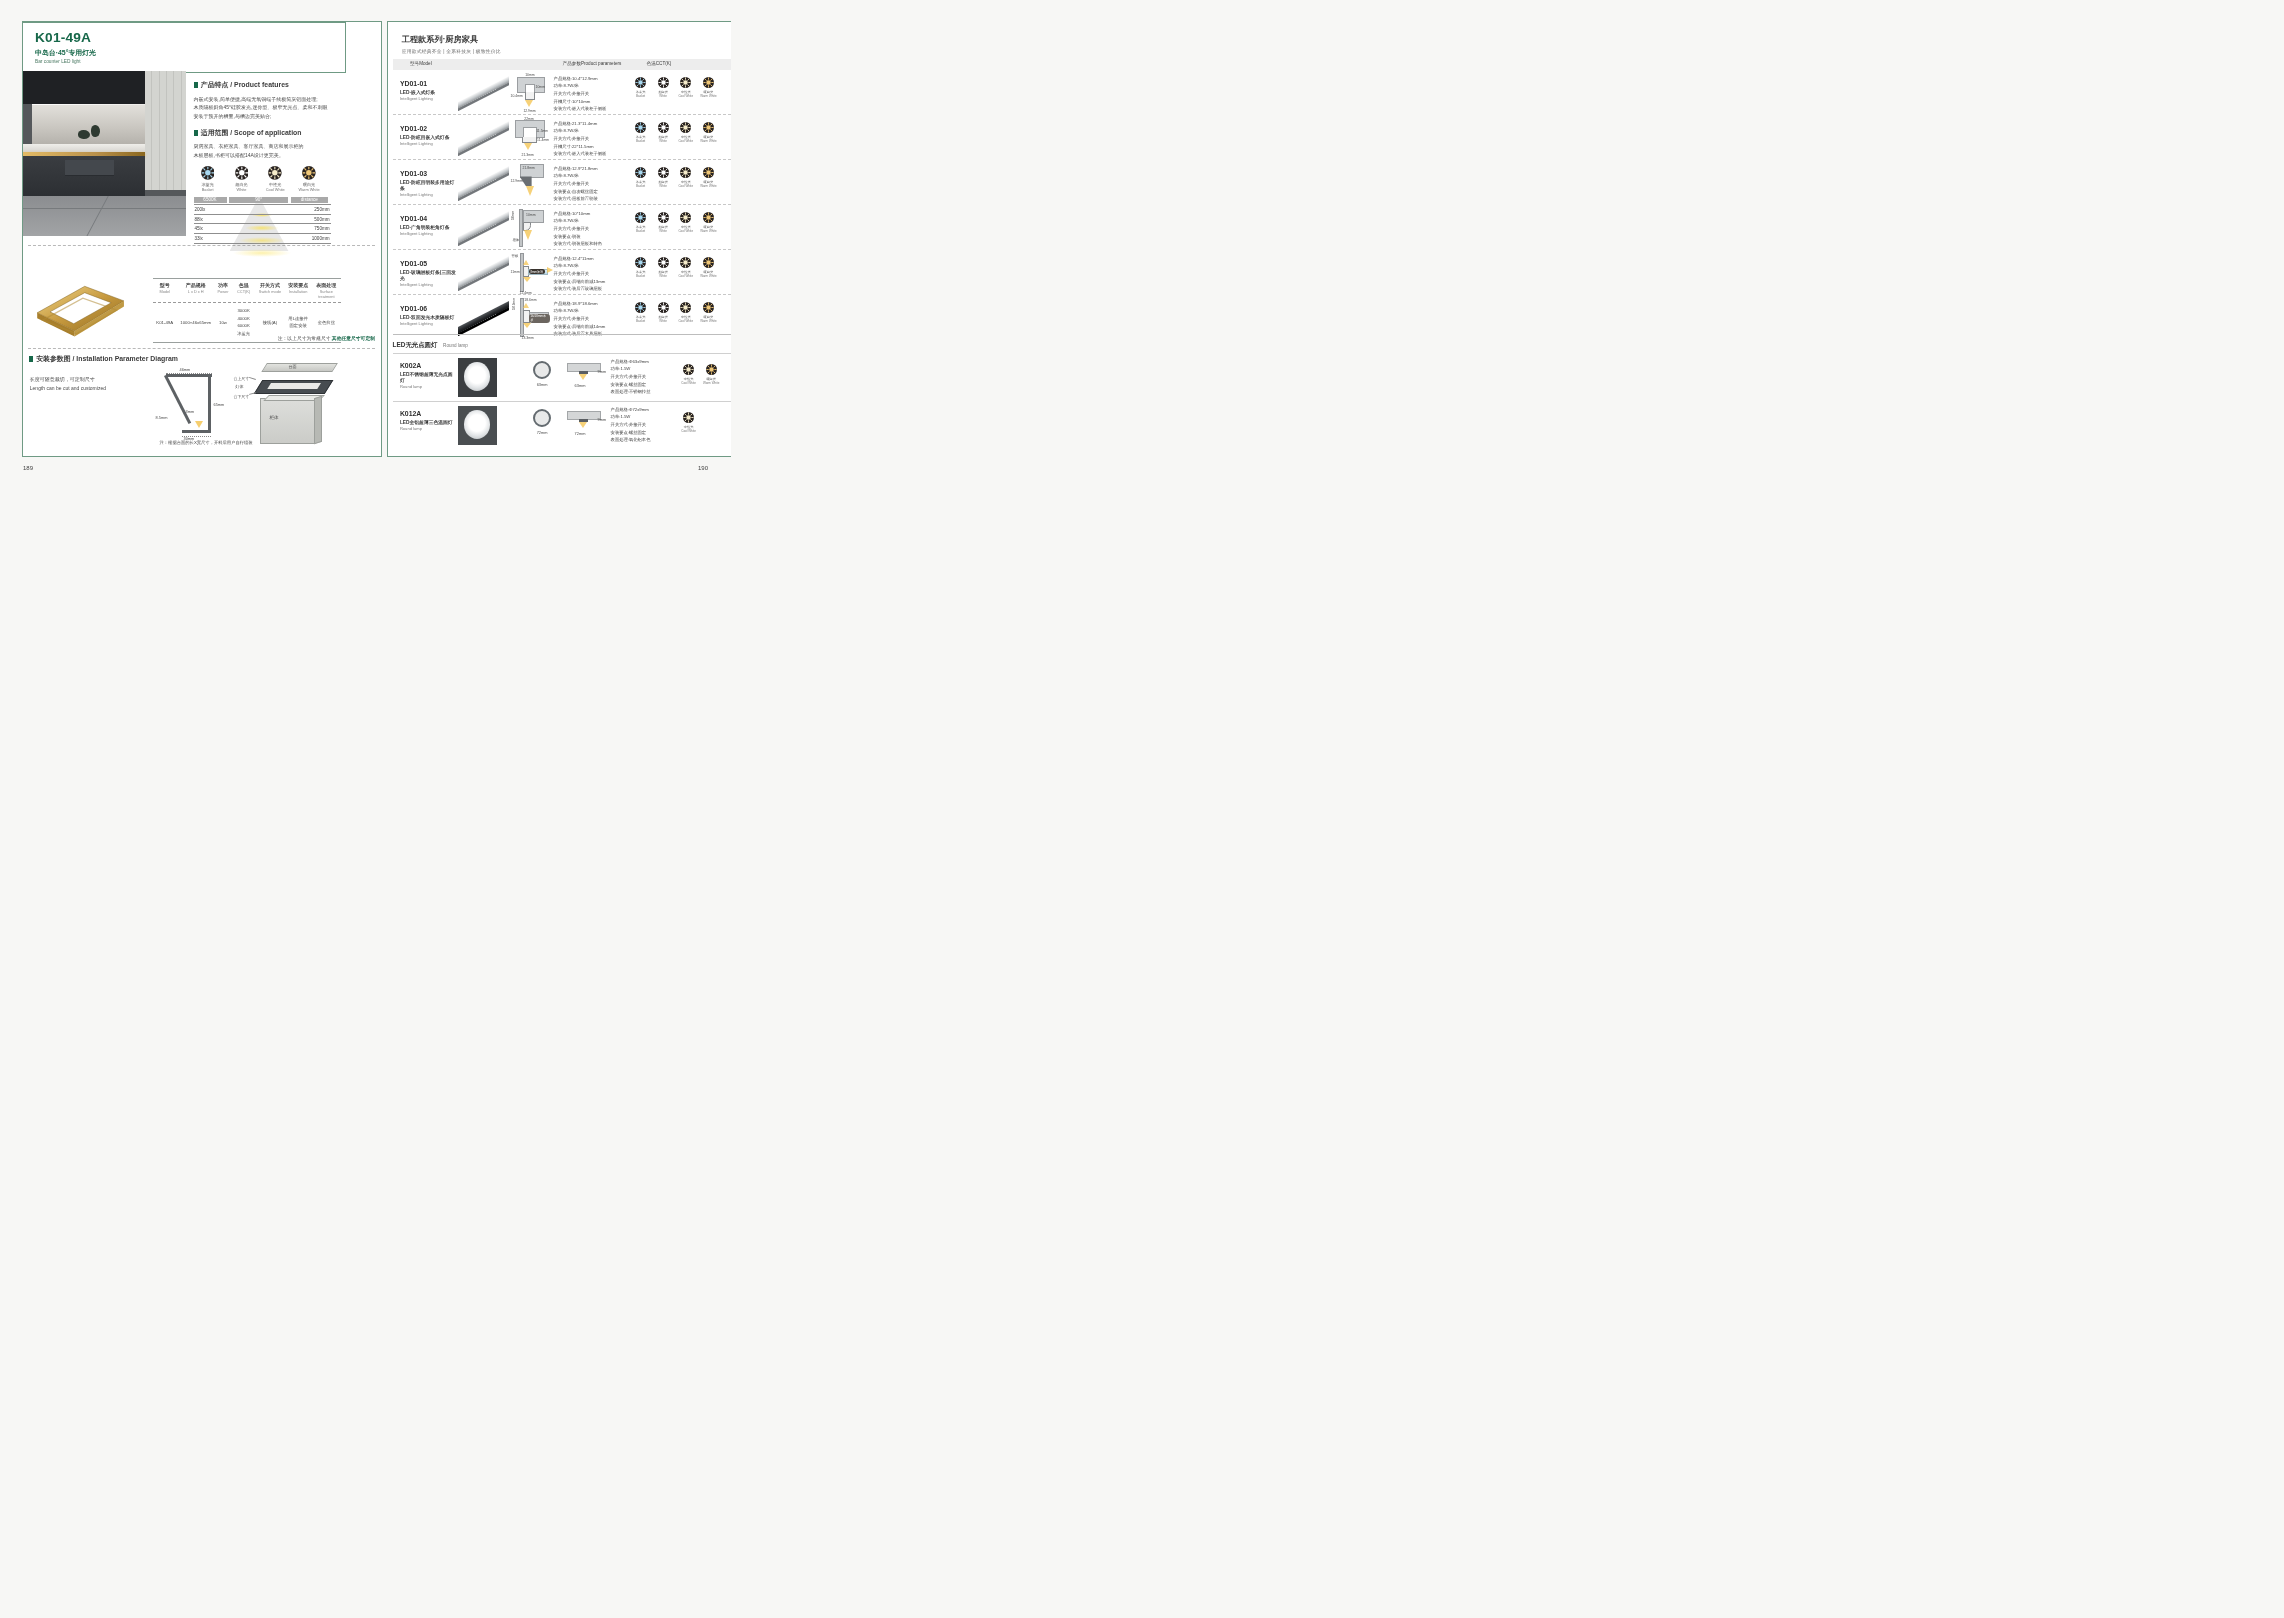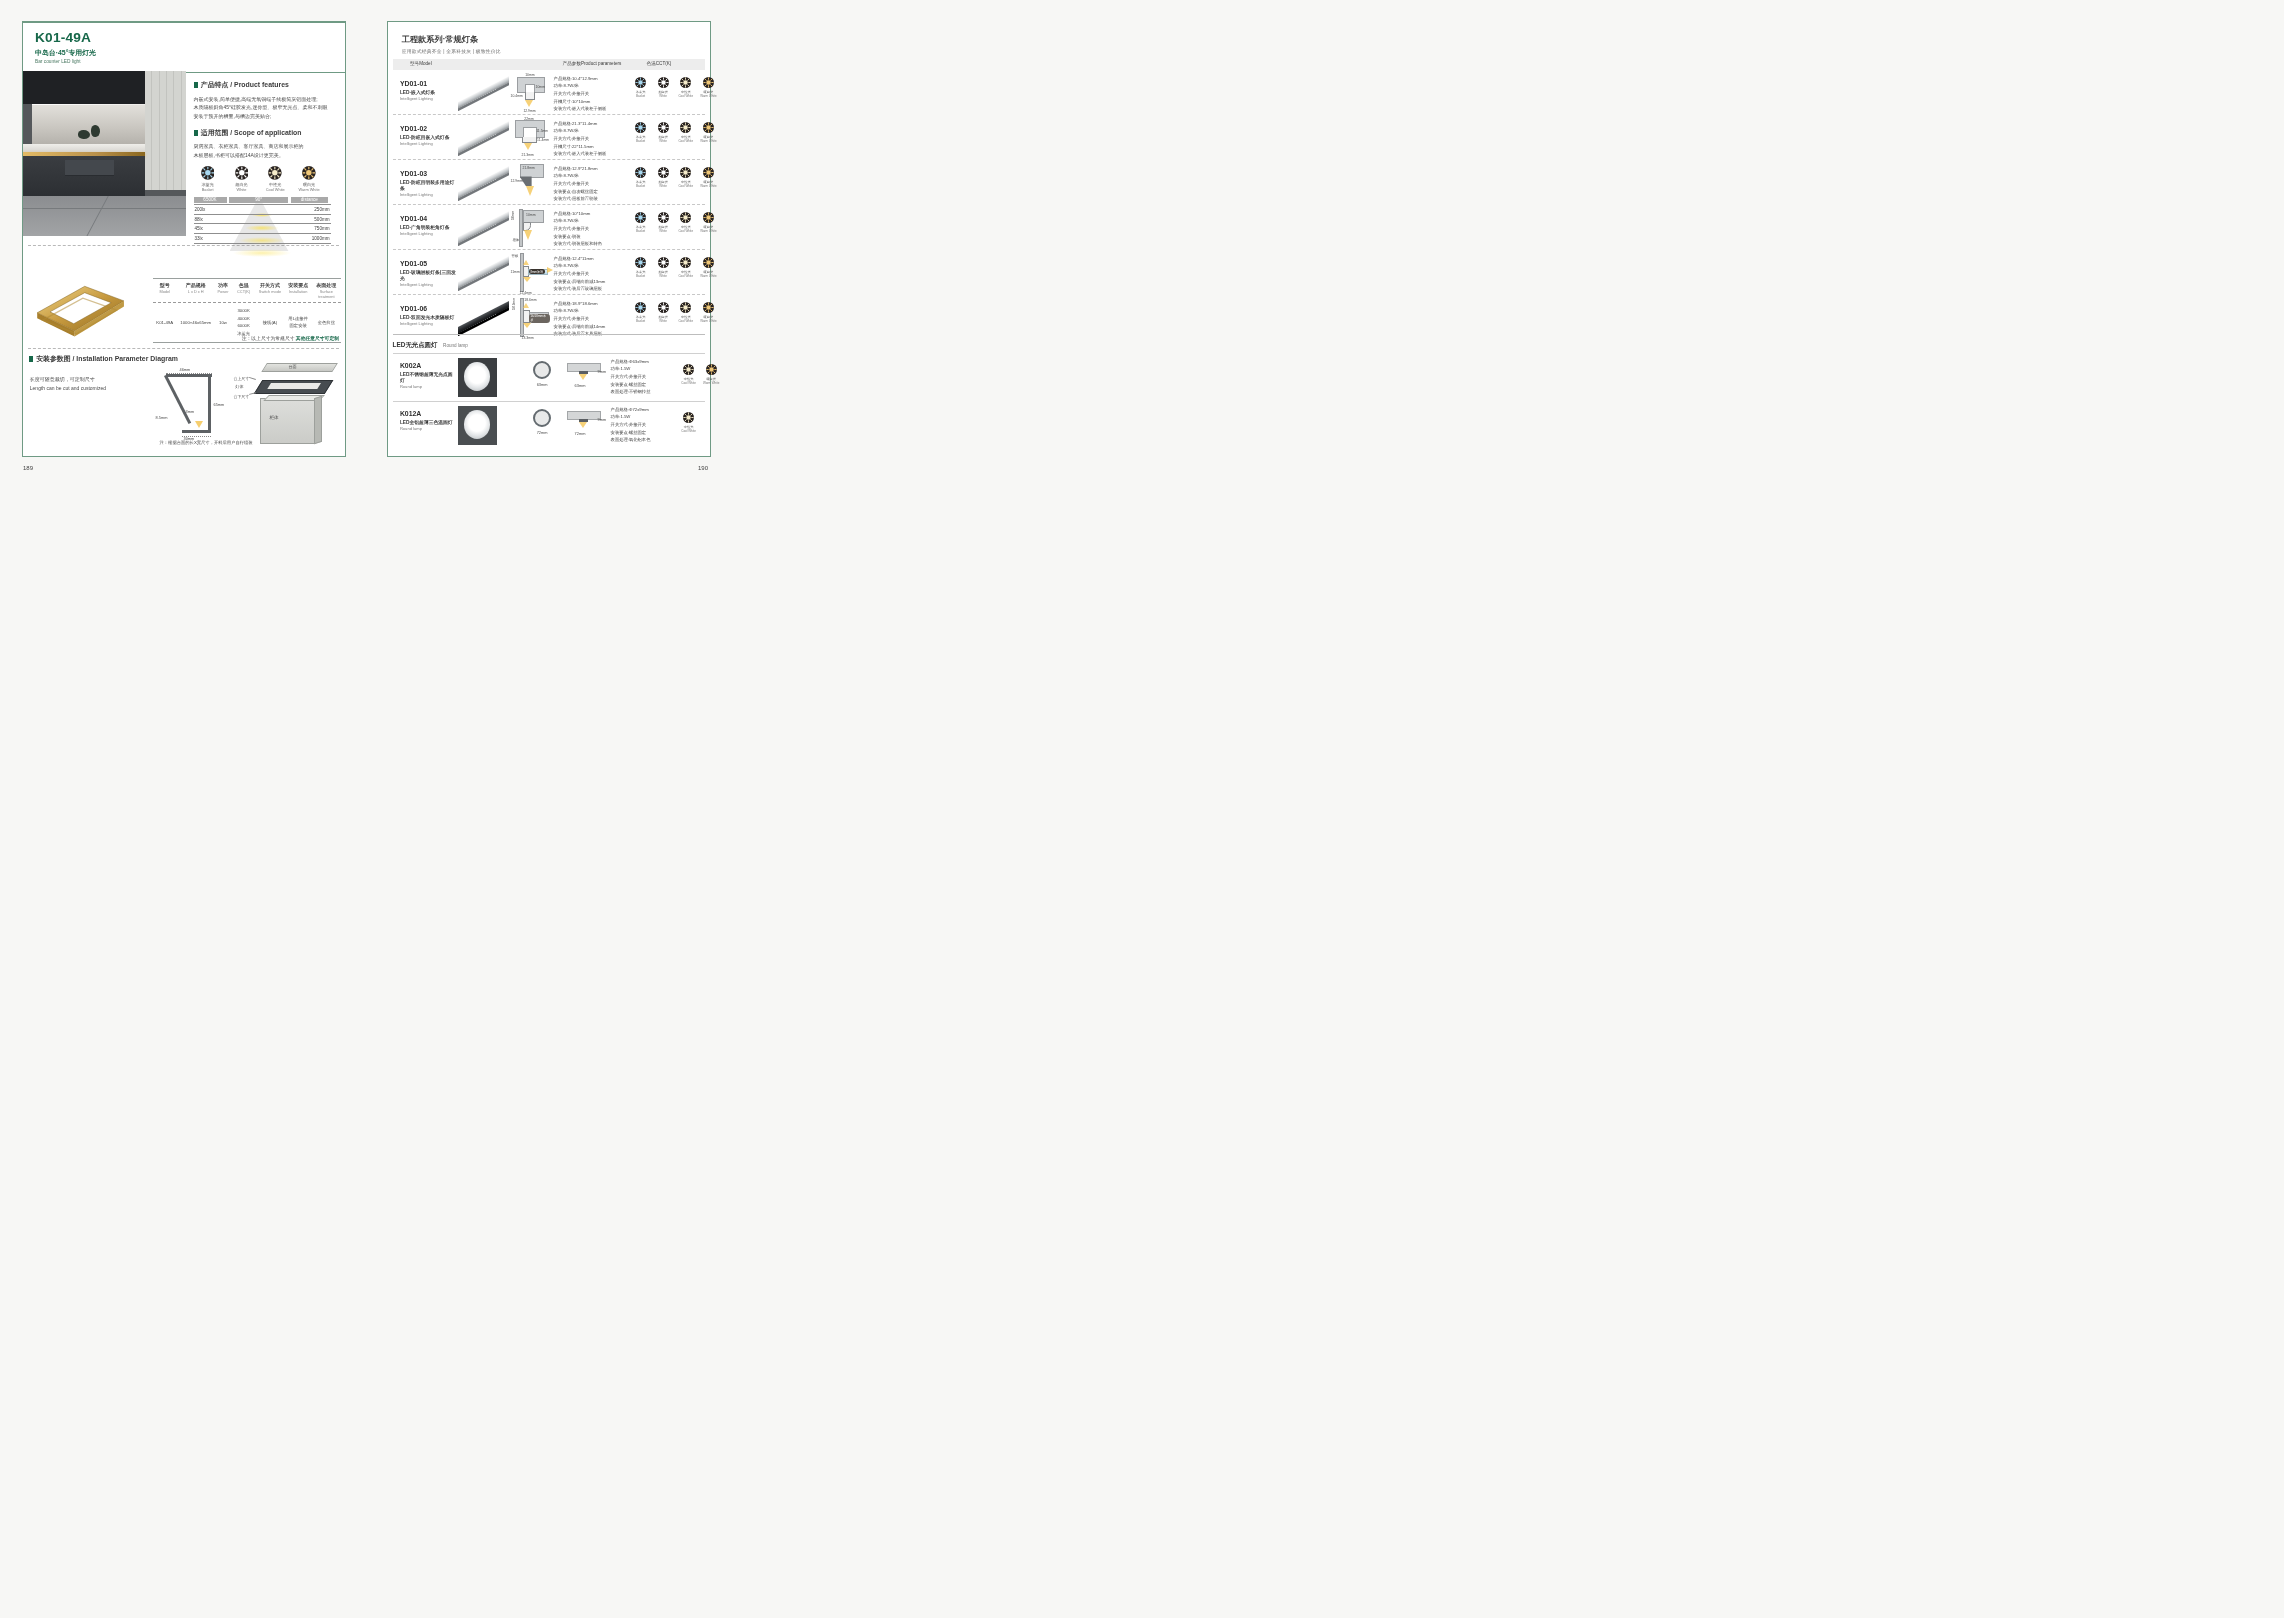--- a/index.html
+++ b/index.html
@@ -1,17 +1,17 @@
 <!DOCTYPE html>
 <html style="font-size:7.3px"><head>
 <meta charset="utf-8">
 <style>
   html,body{margin:0;padding:0;background:#f7f7f5;font-family:"Liberation Sans",sans-serif;}
   #canvas{position:relative;width:731px;height:477px;background:#f7f7f5;overflow:hidden;}
-  .page{position:absolute;top:21px;width:322px;height:434px;background:#fff;border:0.5px solid #6f9a84;}
+  .page{position:absolute;top:21px;width:322px;height:434px;background:#fff;border:0.5px solid #6f9a84;padding-left:36px;}
   #pageL{left:21.5px;} #pageR{left:387px;}
   .abs{position:absolute;}
   .green{color:#17684a;}
   
   .hdrbox{position:absolute;left:-0.5px;top:-0.5px;width:322px;height:49px;border:0.5px solid #6f9a84;background:#fff;}
   .hdr-model{position:absolute;left:12px;top:7.3px;font-size:13.7px;font-weight:bold;color:#17684a;letter-spacing:0.2px;}
   .hdr-cn{position:absolute;left:12px;top:25.6px;font-size:6.9px;font-weight:bold;color:#17684a;}
   .hdr-en{position:absolute;left:12px;top:36px;font-size:4.8px;color:#4c7a64;}
   .photo{position:absolute;left:0;top:49px;width:163px;height:165px;background:#55585b;overflow:hidden;}
   .ph-top{position:absolute;left:0;top:0;width:75%;height:20%;background:#1f2124;}
@@ -361,21 +361,21 @@
       <div class="abs" style="left:15.5px;top:33px;width:7.3px;height:0.5px;background:#888;transform:rotate(-14deg);"></div>
       <div class="abs" style="left:26.5px;top:38px;width:54px;height:44px;background:linear-gradient(180deg,#dddedb,#cbccc8);border:0.5px solid #9da09c;"></div>
       <div class="abs" style="left:32px;top:35px;width:54px;height:4.1px;background:#e9eae6;border:0.5px solid #9da09c;transform:skewX(-44deg);"></div>
       <div class="abs" style="left:80px;top:37px;width:6.4px;height:44px;background:#b7b9b4;border:0.5px solid #9da09c;transform:skewY(-18deg);"></div>
       <span class="dl" style="left:36px;top:55px;font-size:4.6px;">柜体</span>
     </div>
     <div class="asm-note">注：根据台面的长X宽尺寸，开料后用户自行组装</div>
   </div>
 
   <div class="page" id="pageR">
-    <div class="r-title">工程款系列·常规灯条</div>
+    <div class="r-title">工程款系列·厨房家具</div>
     <div class="r-sub">应用款式经典齐全 | 全系科技灰 | 极致性价比</div>
 
     <div class="thead">
       <span style="left:17.4px;">型号Model</span>
       <span style="left:170px;">产品参数Product parameters</span>
       <span style="left:254px;">色温CCT(K)</span>
     </div>
 
     <div class="rows">
 

